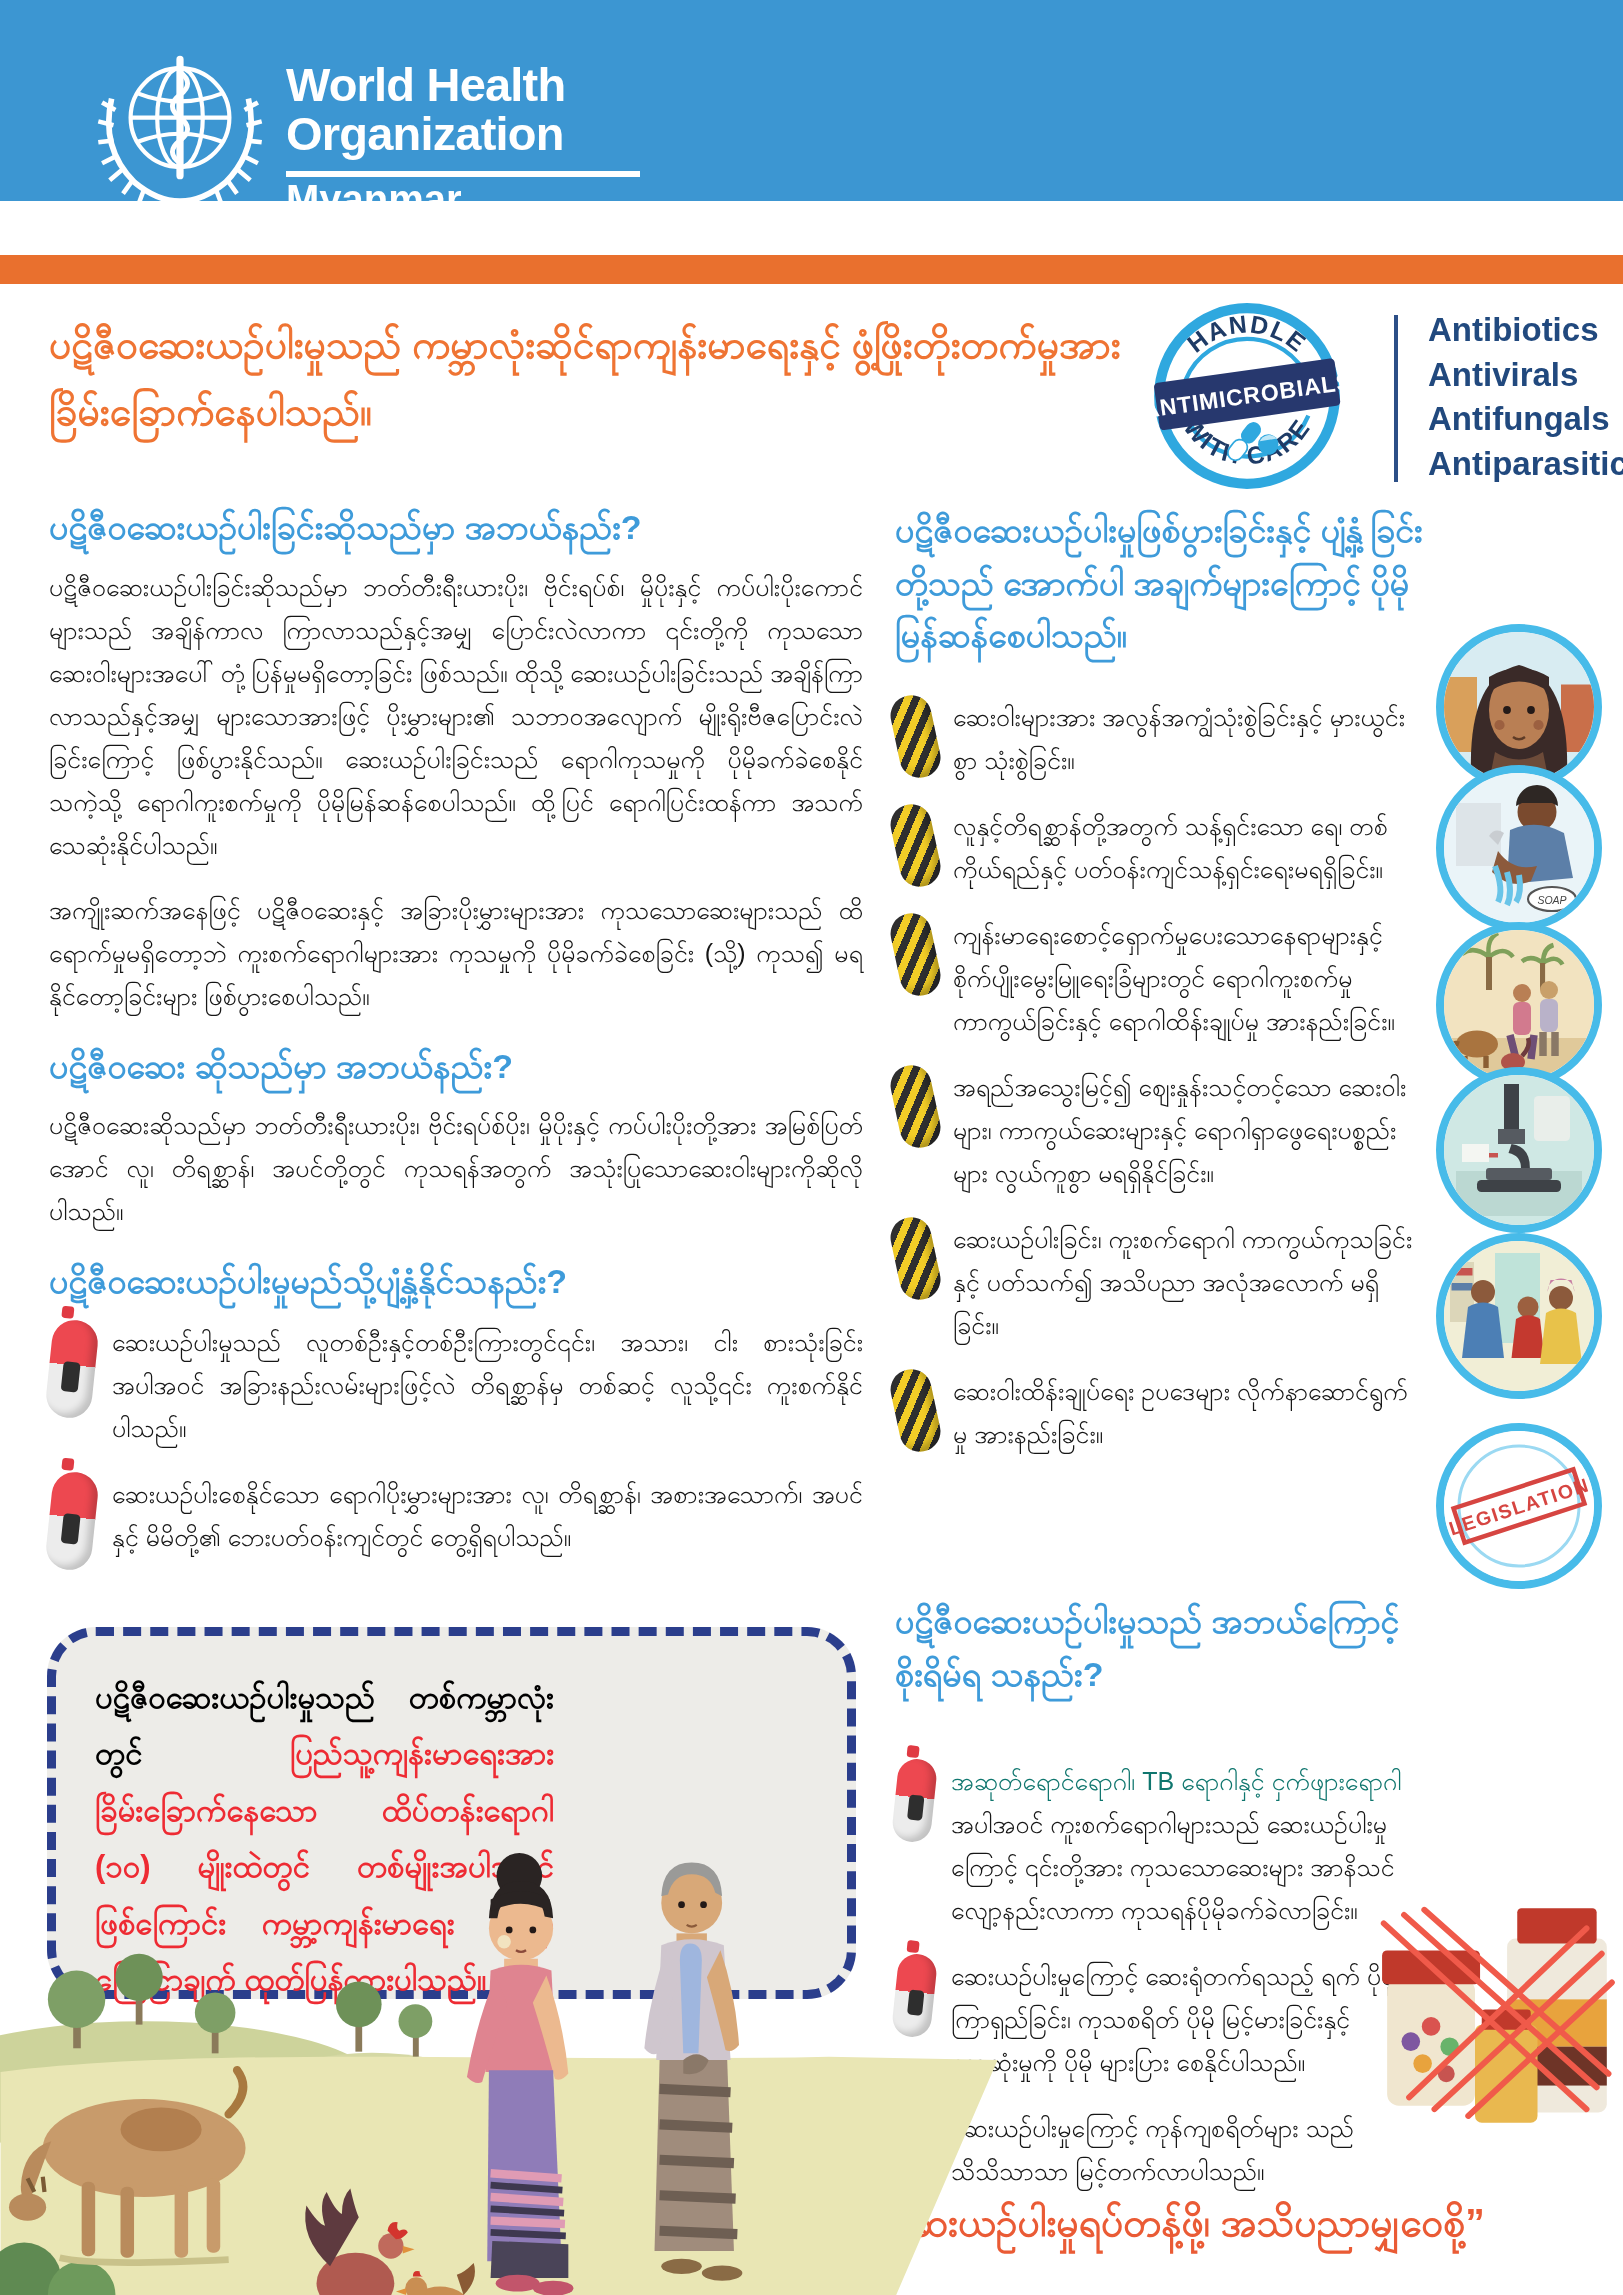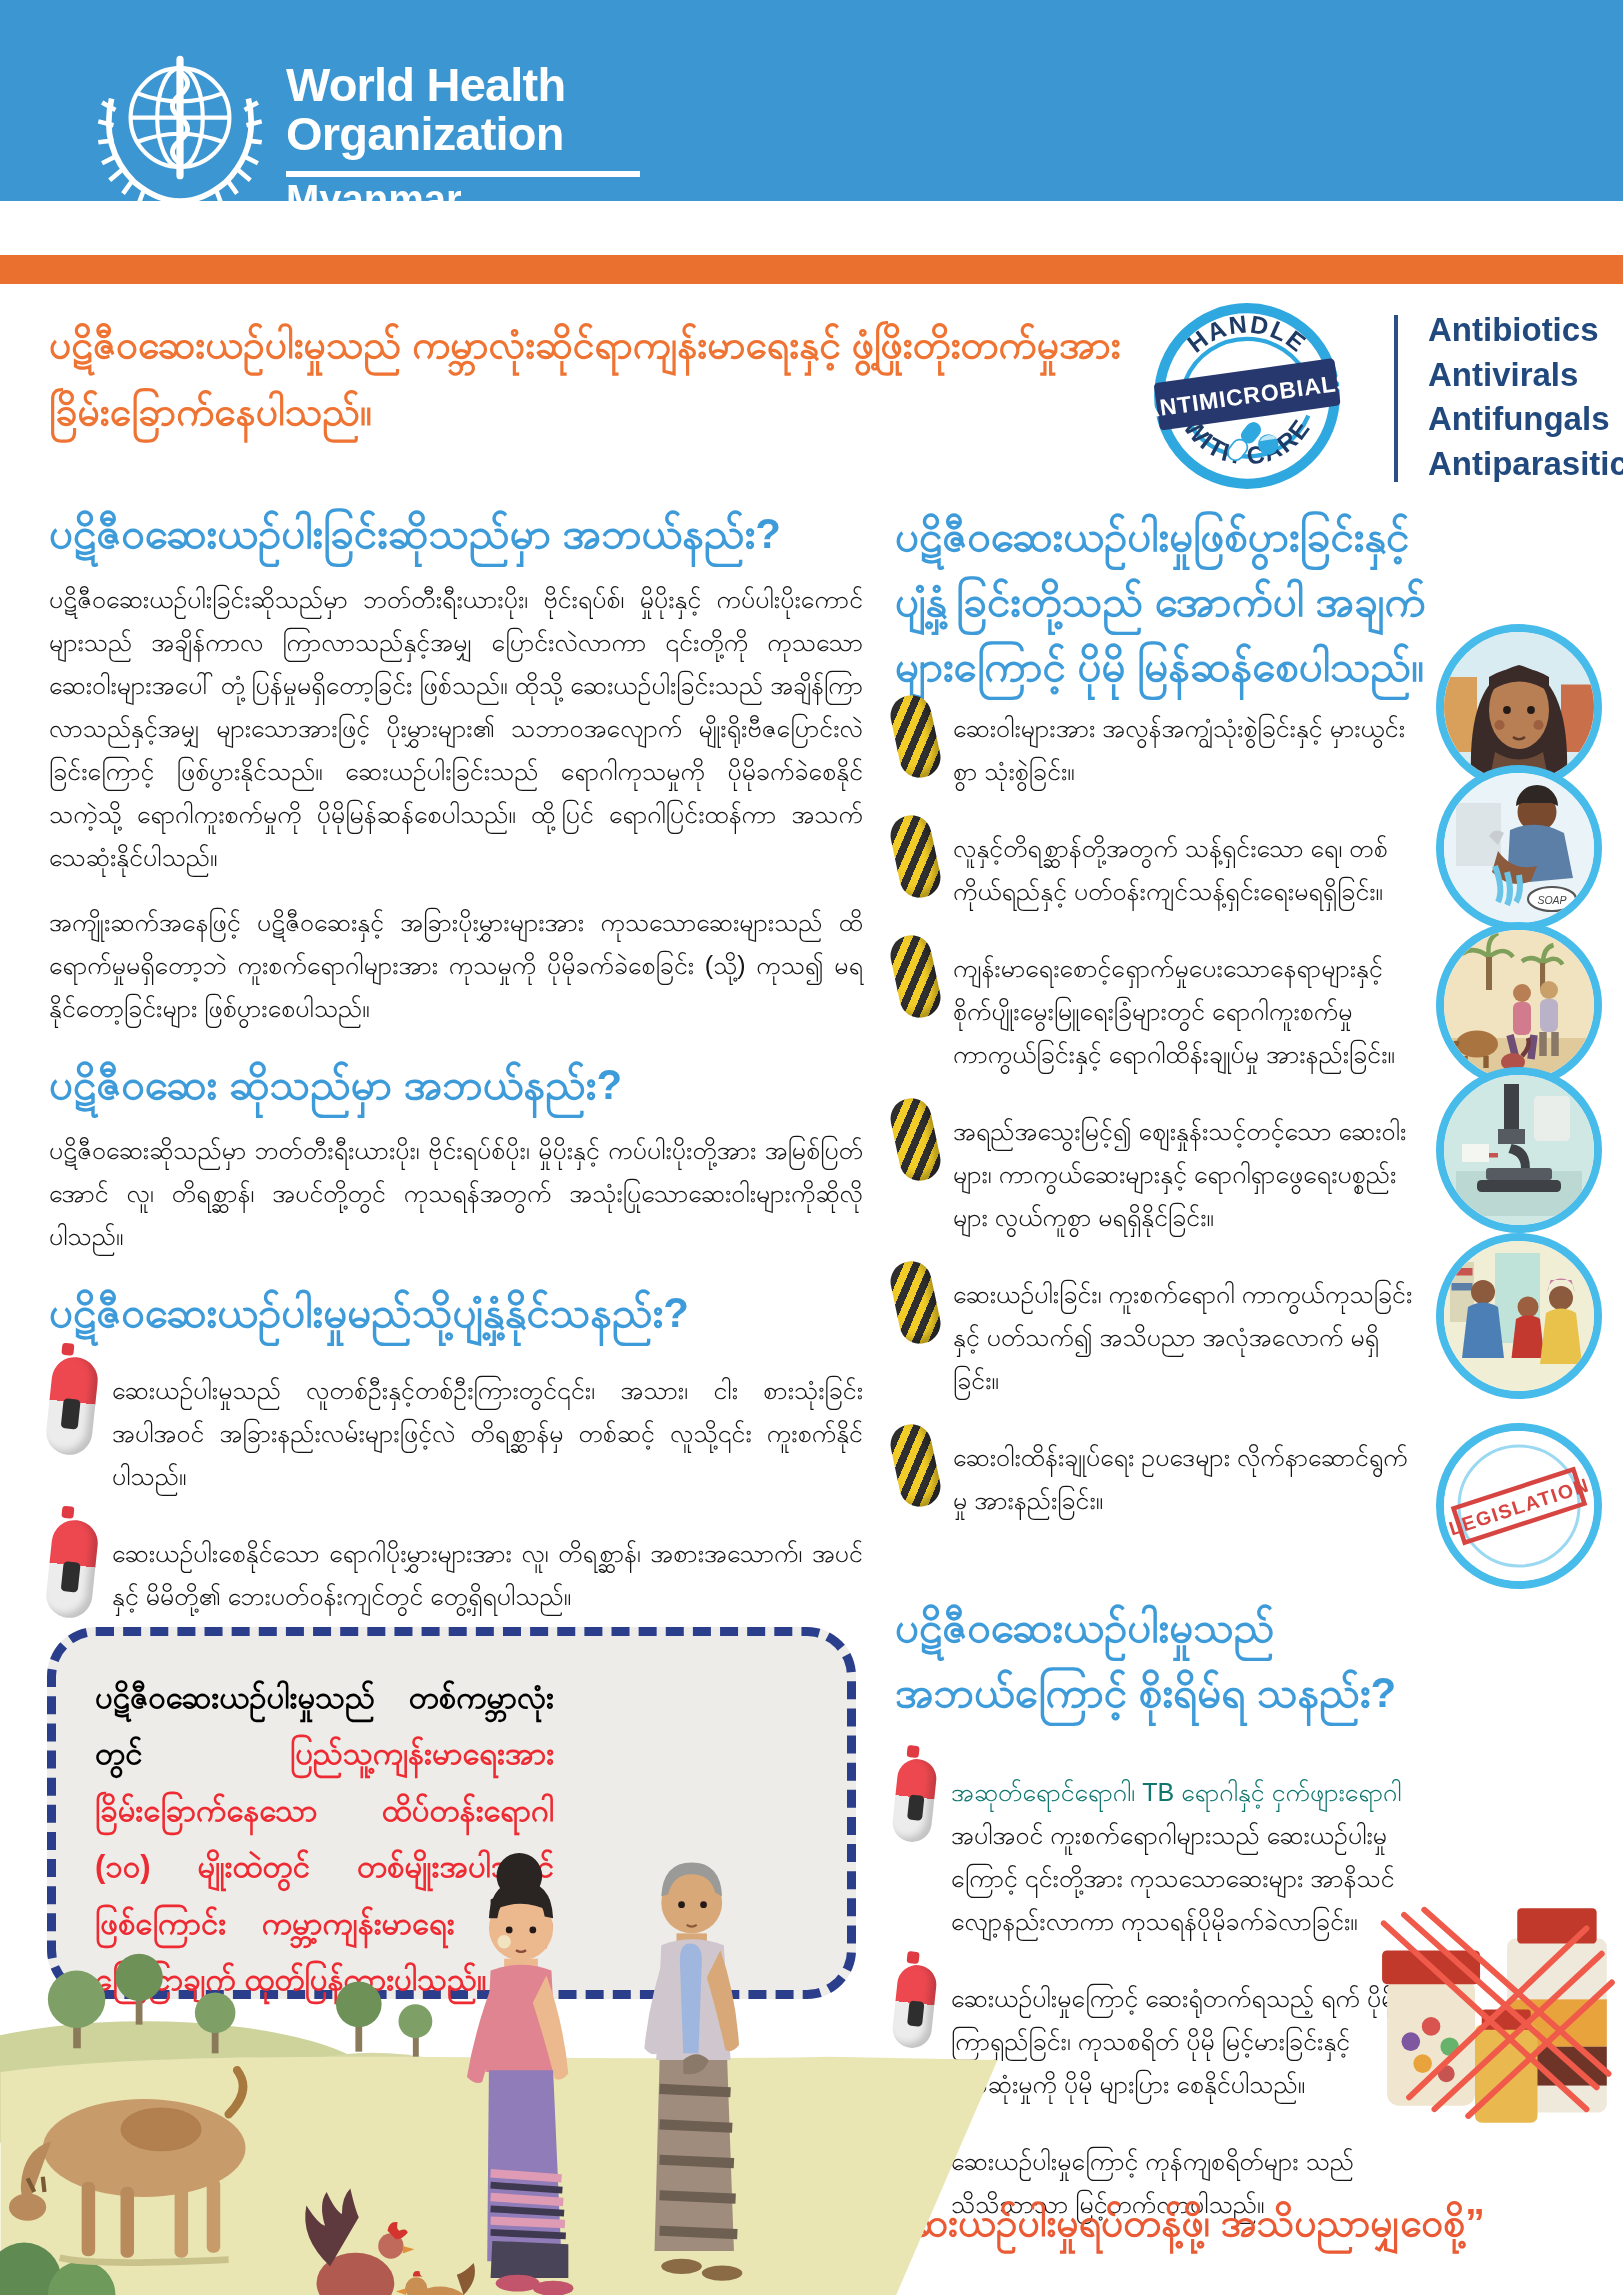--- a/index.html
+++ b/index.html
@@ -18,22 +18,22 @@
   .mast-sub em{font-style:italic;}
   .orange-bar{position:absolute;left:0;top:255px;width:1624px;height:29px;background:#E9702E;}
   
   .main-heading{position:absolute;left:49px;top:311px;width:1100px;font-size:39px;font-weight:bold;
                 color:#EF7433;line-height:1.72;}
   .badge{position:absolute;left:1149px;top:298px;width:196px;height:196px;}
   .types-divider{position:absolute;left:1394px;top:315px;width:4.2px;height:167px;background:#2C4F87;}
   .am-types{position:absolute;left:1428px;top:308px;font-size:33px;font-weight:bold;color:#21497E;line-height:1.35;}
   
   .mm{font-family:"Liberation Sans","DejaVu Sans",sans-serif;}
-  .sec-h{font-size:42px;font-weight:bold;color:#3E9BDA;line-height:1.55;margin:0 0 12px 0;}
-  .body-p{font-size:25px;line-height:1.72;color:#161616;text-align:justify;margin:12px 0 22px 0;}
+  .sec-h{font-size:34px;font-weight:bold;color:#3E9BDA;line-height:1.55;margin:0 0 12px 0;}
+  .body-p{font-size:25px;line-height:1.72;color:#161616;text-align:justify;margin:1px 0 22px 0;}
   .left-col{position:absolute;left:49px;top:501px;width:814px;}
   .bullet-row{display:flex;gap:17px;margin-bottom:22px;align-items:flex-start;}
   .bullet-row .body-p{margin-bottom:0;flex:1;}
   .cap-red{width:46px;height:98px;border-radius:23px;flex:0 0 auto;position:relative;transform:rotate(6deg);
            background:linear-gradient(180deg,#ED4850 0 46%,#ECECEC 46% 100%);
            box-shadow:inset -6px -3.4px 7.6px rgba(0,0,0,.18);}
   .cap-red::before{content:"";position:absolute;left:6.8px;top:-13.5px;width:12.7px;height:12.7px;background:#E03A43;border-radius:3.4px;}
   .cap-red::after{content:"";position:absolute;left:14.4px;top:42px;width:17px;height:30px;background:#2E2E2E;border-radius:4.2px;}
   .cap-red.small{width:39px;height:83px;border-radius:19.5px;}
   .cap-red.small::after{top:36px;width:14.4px;height:25px;}

